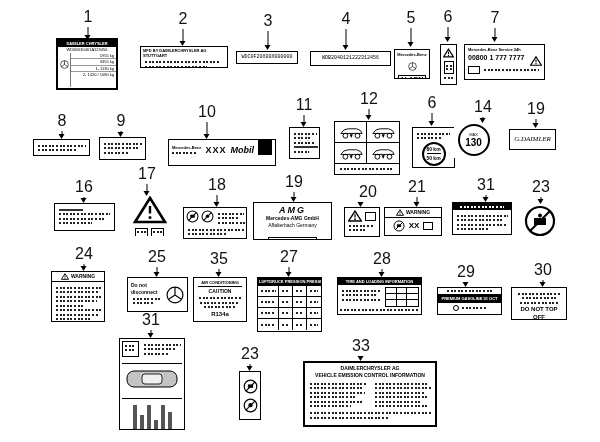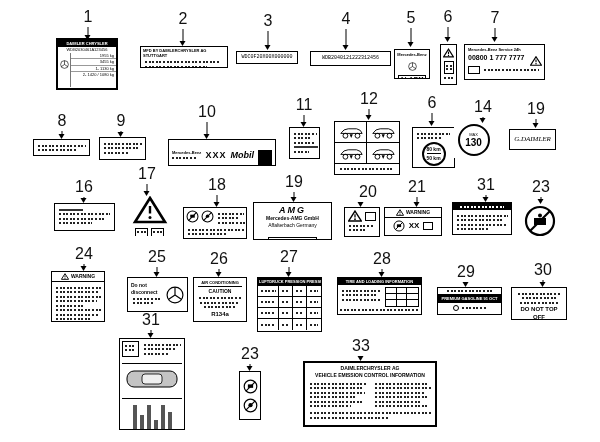--- a/index.html
+++ b/index.html
@@ -156,21 +156,21 @@
       <div class="sq" style="width:92%"></div>
       <div class="sq" style="width:84%"></div>
       <div class="sq" style="width:60%"></div>
     </div>
   </div>
 
   
   <div class="item">
     <div class="num" style="left:207px;top:103px">10</div>
     <div class="arrow" style="left:207px;top:122px;height:13px"></div>
-    <div class="lbl" style="left:168px;top:139px;width:108px;height:27px;display:flex;align-items:flex-start;gap:4px;padding:10px 3px;justify-content:space-between">
+    <div class="lbl" style="left:168px;top:139px;width:108px;height:27px;display:flex;align-items:flex-end;gap:4px;padding:10px 3px;justify-content:space-between">
       <div style="width:30px">
         <div class="f4 b">Mercedes-Benz</div>
         <div class="sq" style="width:85%;margin:1.5px 0"></div>
       </div>
       <div class="f9 b" style="letter-spacing:1px">XXX</div>
       <div class="f9 b i">Mobil</div>
       <div style="width:14px;height:19px;background:#000;flex:0 0 auto"></div>
     </div>
   </div>
 
@@ -450,21 +450,21 @@
       </div>
       <svg width="18" height="18" viewBox="0 0 20 20">
           <circle cx="10" cy="10" r="8.8" fill="none" stroke="#000" stroke-width="1.3"></circle>
           <path d="M10 1.2 L10 10 M10 10 L2.6 14.9 M10 10 L17.4 14.9" stroke="#000" stroke-width="1.3" fill="none"></path>
         </svg>
     </div>
   </div>
 
   
   <div class="item">
-    <div class="num" style="left:219px;top:250px">26</div>
+    <div class="num" style="left:219px;top:250px">35</div>
     <div class="arrow" style="left:219px;top:269px;height:4px"></div>
     <div class="lbl" style="left:193px;top:277px;width:54px;height:45px;text-align:center;padding:2px">
       <div class="f4 b">AIR CONDITIONING</div>
       <div class="hr" style="width:90%;margin:1px auto"></div>
       <div class="f5 b">CAUTION</div>
       <div class="sq" style="width:88%;margin-left:auto;margin-right:auto"></div>
       <div class="sq" style="width:82%;margin-left:auto;margin-right:auto"></div>
       <div class="sq" style="width:66%;margin-left:auto;margin-right:auto"></div>
       <div class="f6 b">R134a</div>
     </div>

